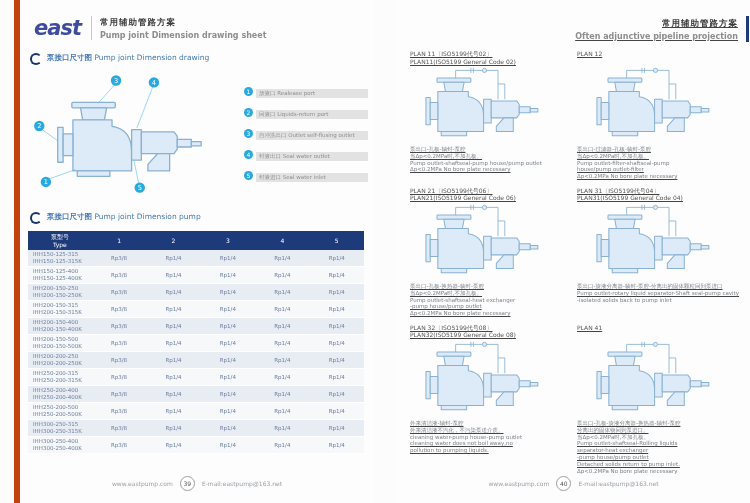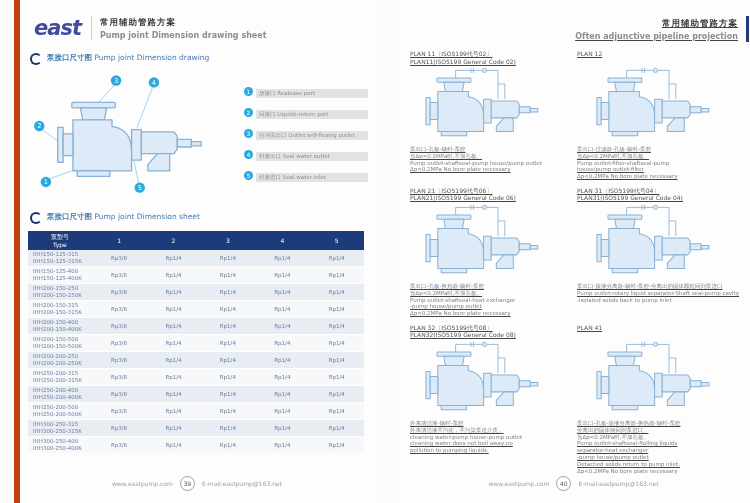--- a/index.html
+++ b/index.html
@@ -166,21 +166,21 @@
           <span class="legend-num">5</span>
           <div class="legend-bar">封液进口 Seal water inlet</div>
         </div>
       </div>
   </div>
 
   <div class="section-head">
     <span class="c-icon"></span>
     <span class="section-title">
       <span class="zh">泵接口尺寸图</span>
-      <span class="en">Pump joint Dimension sheet</span>
+      <span class="en">Pump joint Dimension pump</span>
     </span>
   </div>
 
   <div class="table-wrap">
     <table class="data">
       <thead>
         <tr>
           <th class="type-th">
             <div>泵型号</div>
             <div>Type</div>

